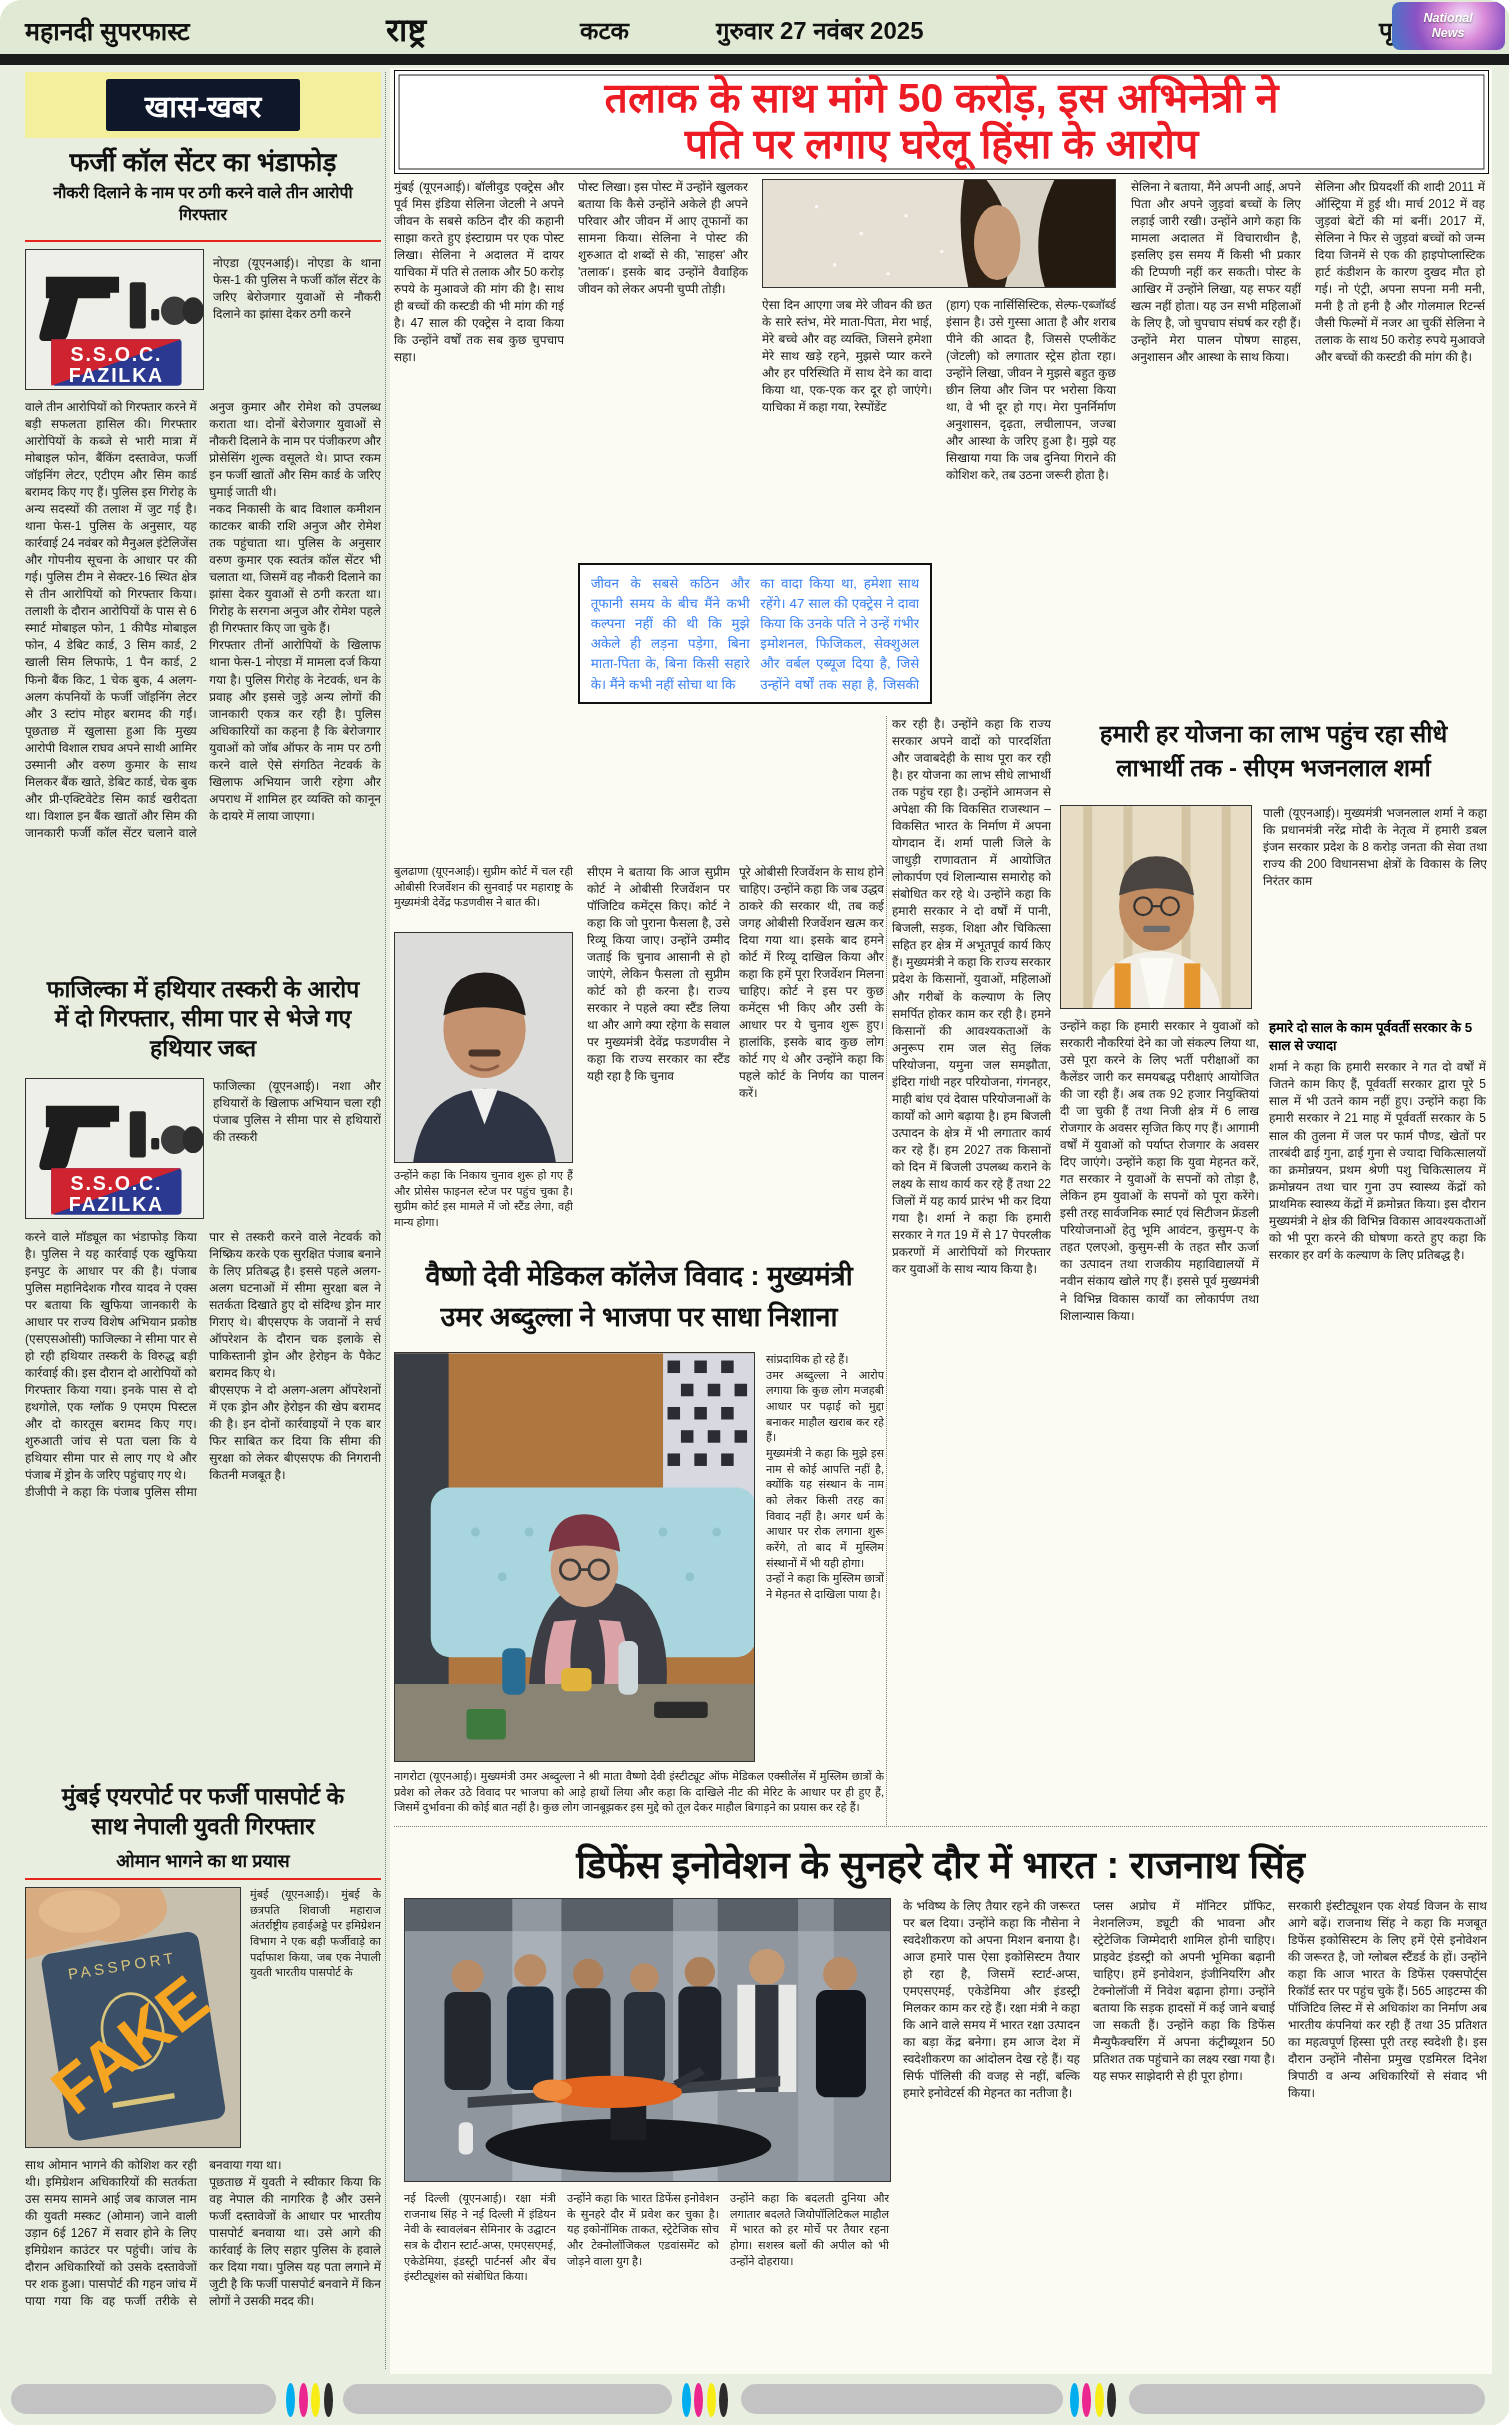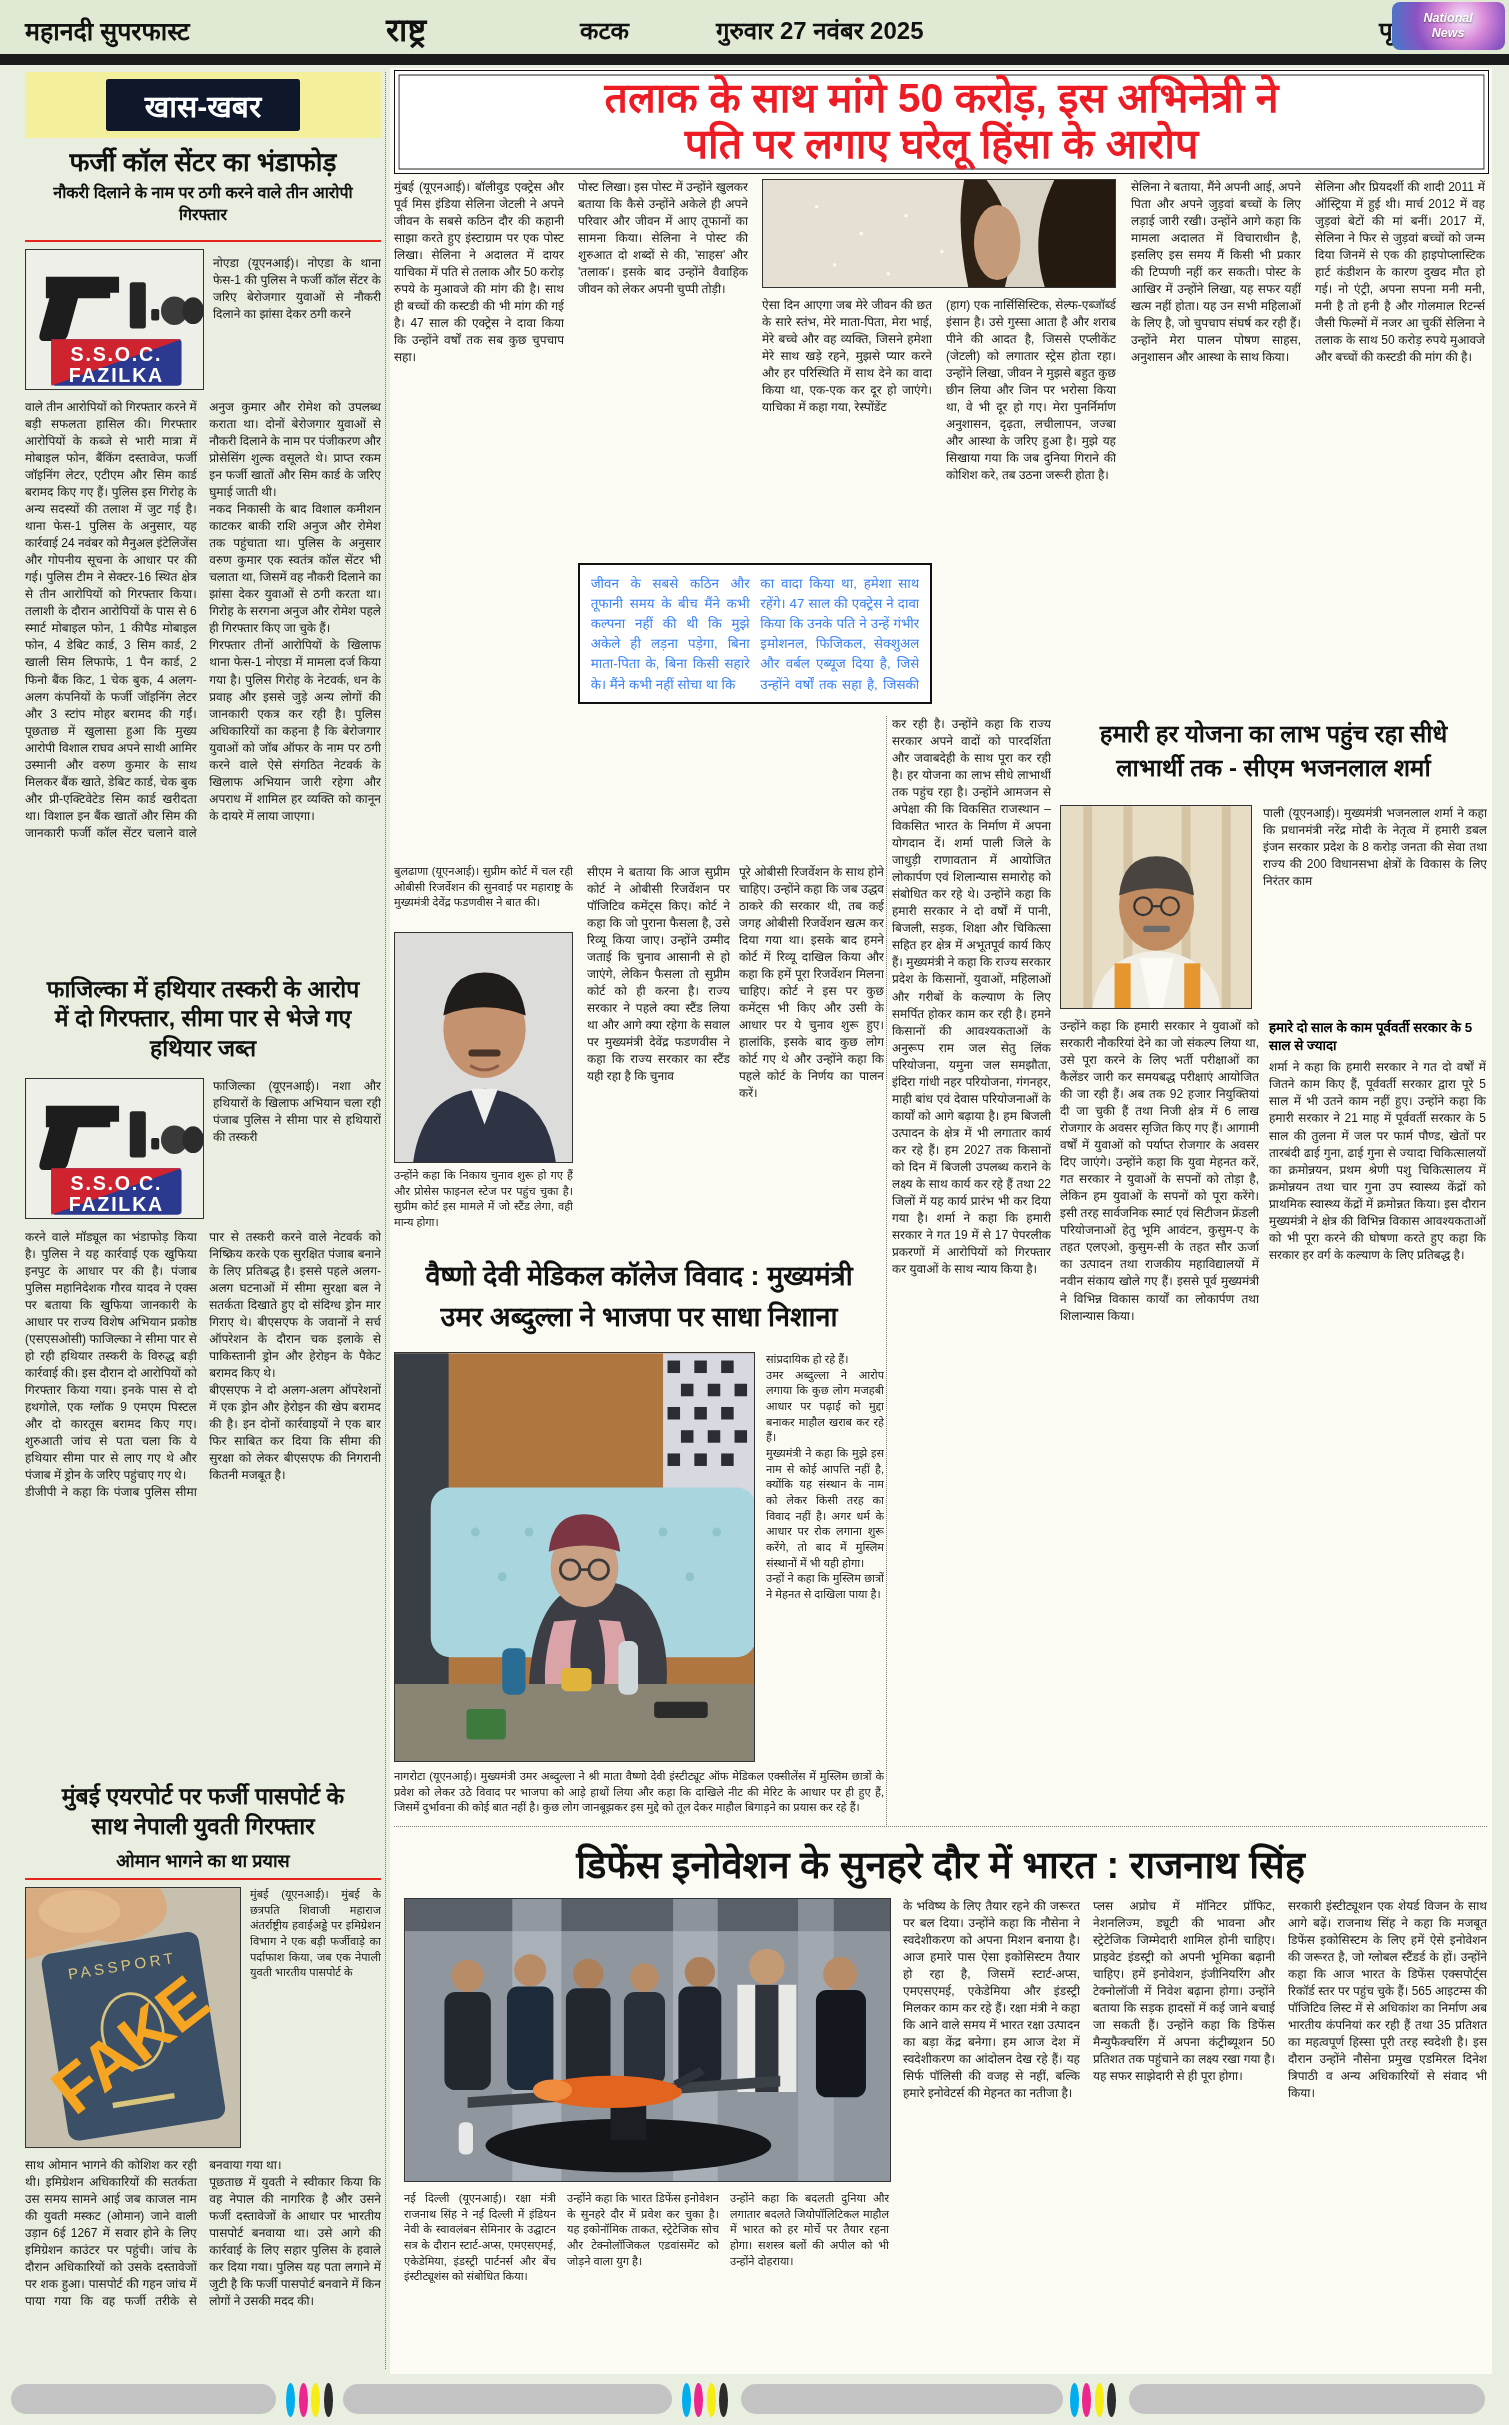--- a/index.html
+++ b/index.html
@@ -1,17 +1,17 @@
 <!DOCTYPE html>
 <html style="font-size:14.3px"><head>
 <meta charset="utf-8">
 <style>
   html,body{margin:0;padding:0;}
   body{font-family:"Liberation Sans","DejaVu Sans",sans-serif;}
-  #page{position:relative;width:1510px;height:2426px;background:#e8efe0;overflow:hidden;}
+  #page{position:relative;width:1510px;height:2426px;background:#e8efe0;overflow:hidden;border-radius:22px;}
   .abs{position:absolute;}
   
   #masthead{left:0;top:0;width:1510px;height:54px;background:#dfe9d3;}
   .mh{position:absolute;font-weight:bold;color:#111;white-space:nowrap;}
   #black-bar{left:0;top:54px;width:1510px;height:10.7px;background:#1b1b1b;}
   #main-bg{left:390px;top:68px;width:1102px;height:2306px;background:#fbfbf4;}
   
   .vdot{border-left:1.8px dotted #777;}
   .hdot{border-top:1.8px dotted #777;}
   .red-rule{border-top:2.7px solid #e8251d;}

